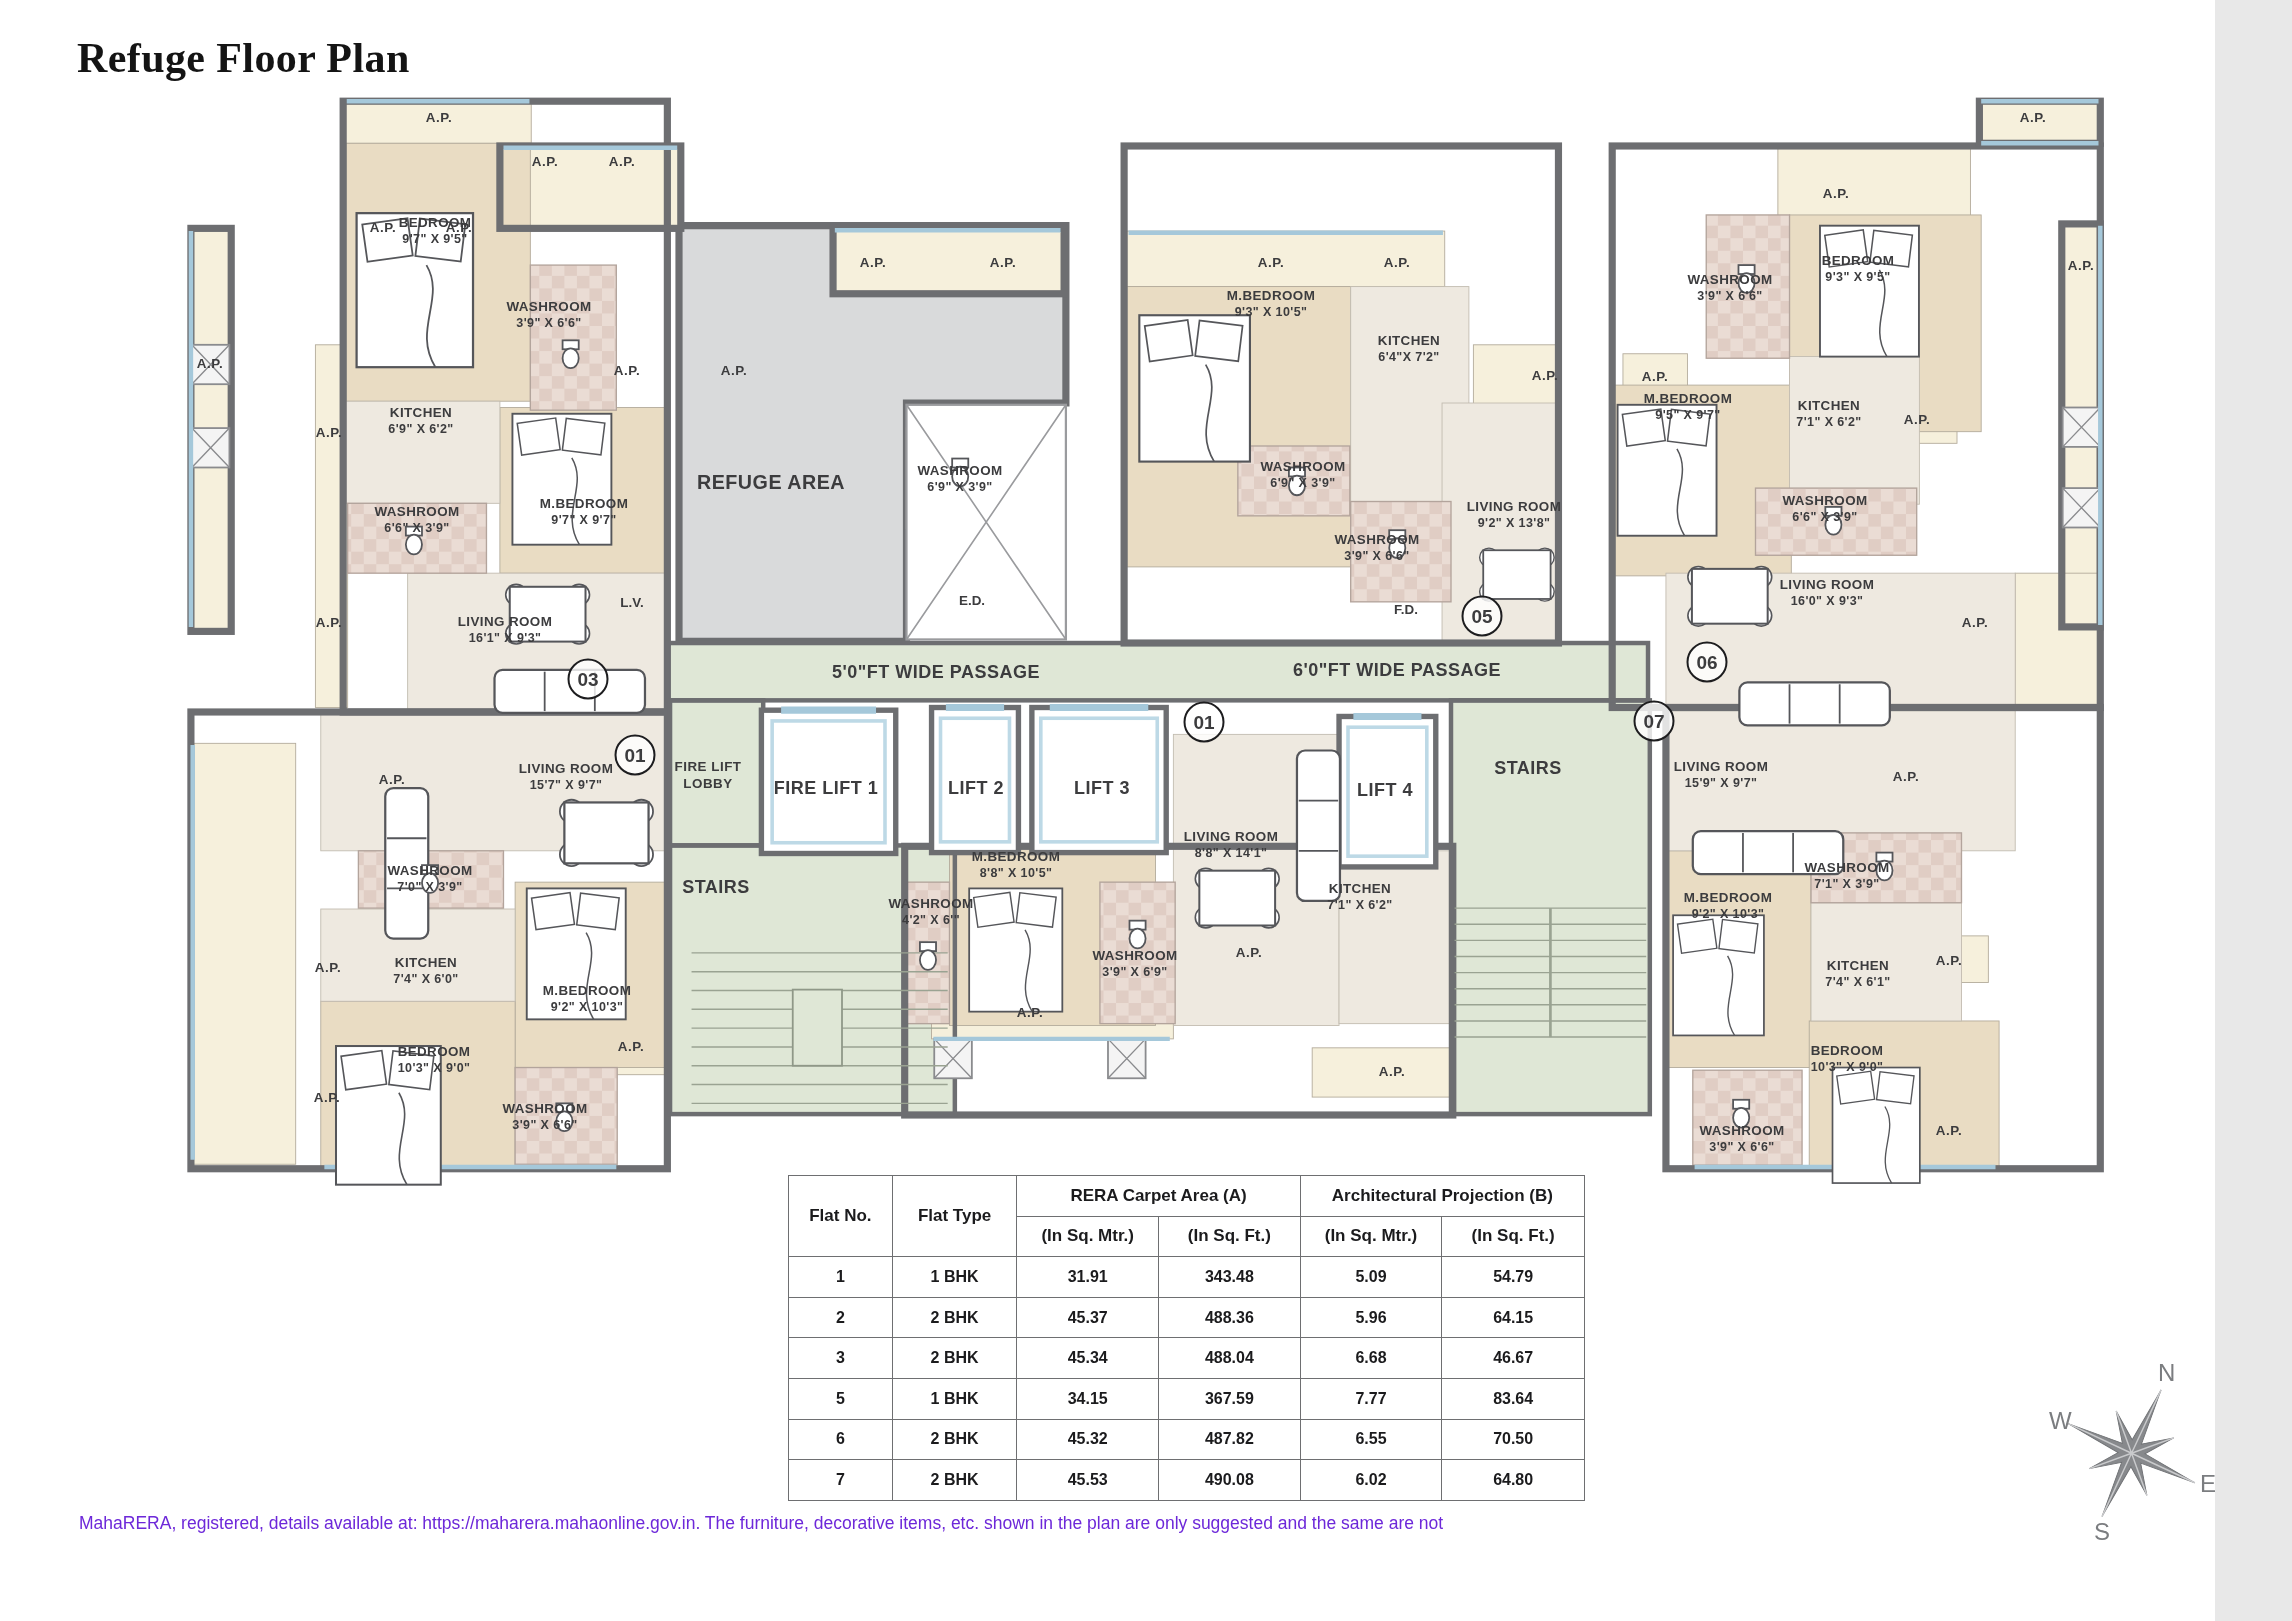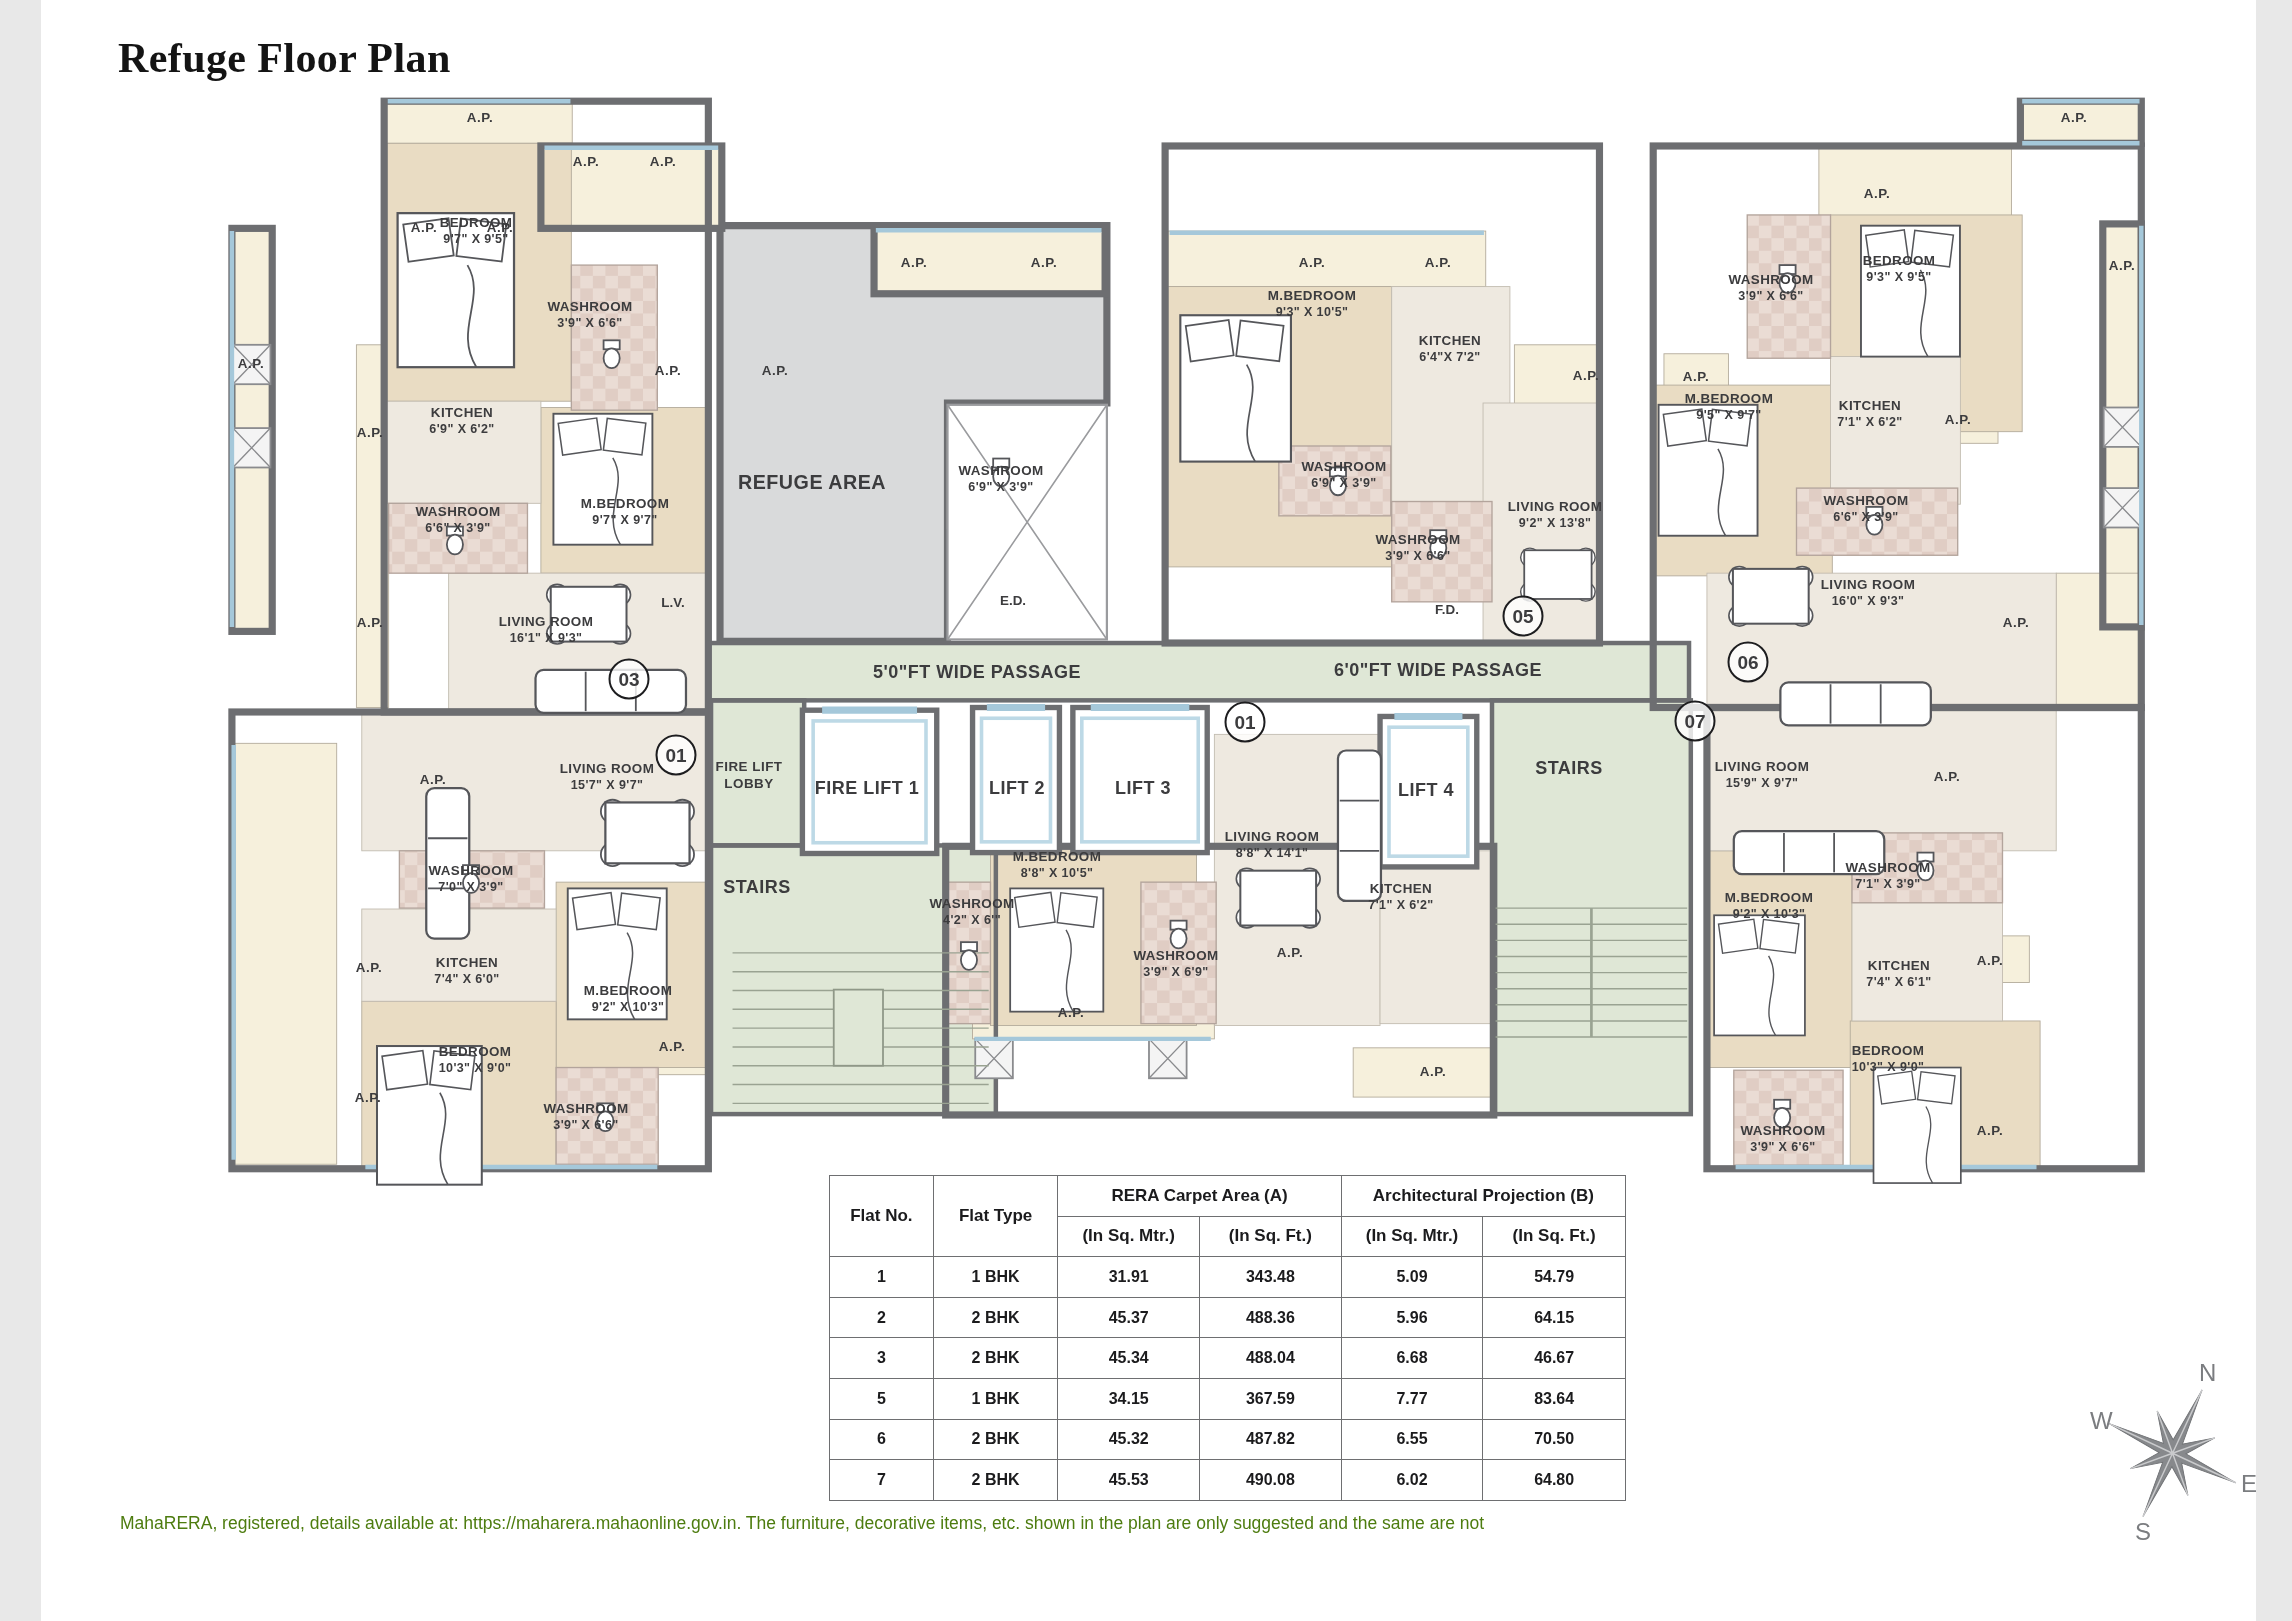--- a/index.html
+++ b/index.html
@@ -1,38 +1,38 @@
 <!DOCTYPE html>
 <html style="font-size:14.3px"><head>
 <meta charset="utf-8">
 <style>
   html,body{margin:0;padding:0;background:#e8e8e8;}
   .page{position:relative;width:2215px;height:1621px;background:#ffffff;overflow:hidden;
-        font-family:"Liberation Sans",sans-serif;margin-left:41px;}
+        font-family:"Liberation Sans",sans-serif;}
   .page-title{position:absolute;left:77px;top:34px;margin:0;font-family:"Liberation Serif",serif;
         font-weight:700;font-size:42px;letter-spacing:0.4px;color:#141414;}
   #plan-svg{position:absolute;left:0;top:0;}
   #plan-labels{position:absolute;left:0;top:0;width:100%;height:100%;z-index:5;}
   #plan-labels div{position:absolute;transform:translate(-50%,-50%);text-align:center;color:#3c3c3e;}
   .room-label{font-size:13.4px;font-weight:700;letter-spacing:0.4px;line-height:1.3;white-space:nowrap;}
   .room-label .dim{display:block;font-size:12.5px;font-weight:700;}
   .area-label{font-size:19px;font-weight:700;letter-spacing:0.5px;white-space:pre-line;line-height:1.25;}
   .ap-label{font-size:13.4px;font-weight:700;letter-spacing:0.5px;}
   .misc-label{font-size:13.4px;font-weight:700;}
   .unit-circle{width:41px;height:41px;border:2.7px solid #1d1d1f;border-radius:50%;
         background:rgba(255,255,255,.8);display:flex;align-items:center;justify-content:center;
         font-size:19px;font-weight:700;color:#1d1d1f;box-sizing:border-box;}
   #flat-table{position:absolute;left:788px;top:1175px;width:797px;z-index:6;}
   #flat-table table{border-collapse:collapse;width:100%;color:#1b1b1d;background:#fff;}
   #flat-table th,#flat-table td{border:1.4px solid #6e6f71;text-align:center;vertical-align:middle;padding:1.8px 5.4px;}
   #flat-table th{font-size:17px;font-weight:700;height:36px;}
   #flat-table td{font-size:16px;font-weight:700;height:36px;}
   #flat-table col.c1{width:104px}#flat-table col.c2{width:125px}#flat-table col.c3{width:142px}
   #flat-table col.c4{width:142px}#flat-table col.c5{width:142px}#flat-table col.c6{width:143px}
-  .disclaimer{position:absolute;left:79px;top:1510px;font-size:17.5px;line-height:1.5;color:#4d7c0f;z-index:6;text-align:center;}
+  .disclaimer{position:absolute;left:79px;top:1510px;font-size:17.5px;line-height:1.5;color:#6d28d9;z-index:6;text-align:center;}
   .compass{position:absolute;left:2024px;top:1334px;width:233px;height:251px;z-index:6;}
   .compass span{position:absolute;font-size:24px;color:#7b7d80;letter-spacing:0.9px;}
   .compass .n{left:134px;top:25px}.compass .w{left:25px;top:73px}
   .compass .e{left:176px;top:136px}.compass .s{left:70px;top:184px}
 </style>
 </head>
 <body>
 
 <div class="page">
 

